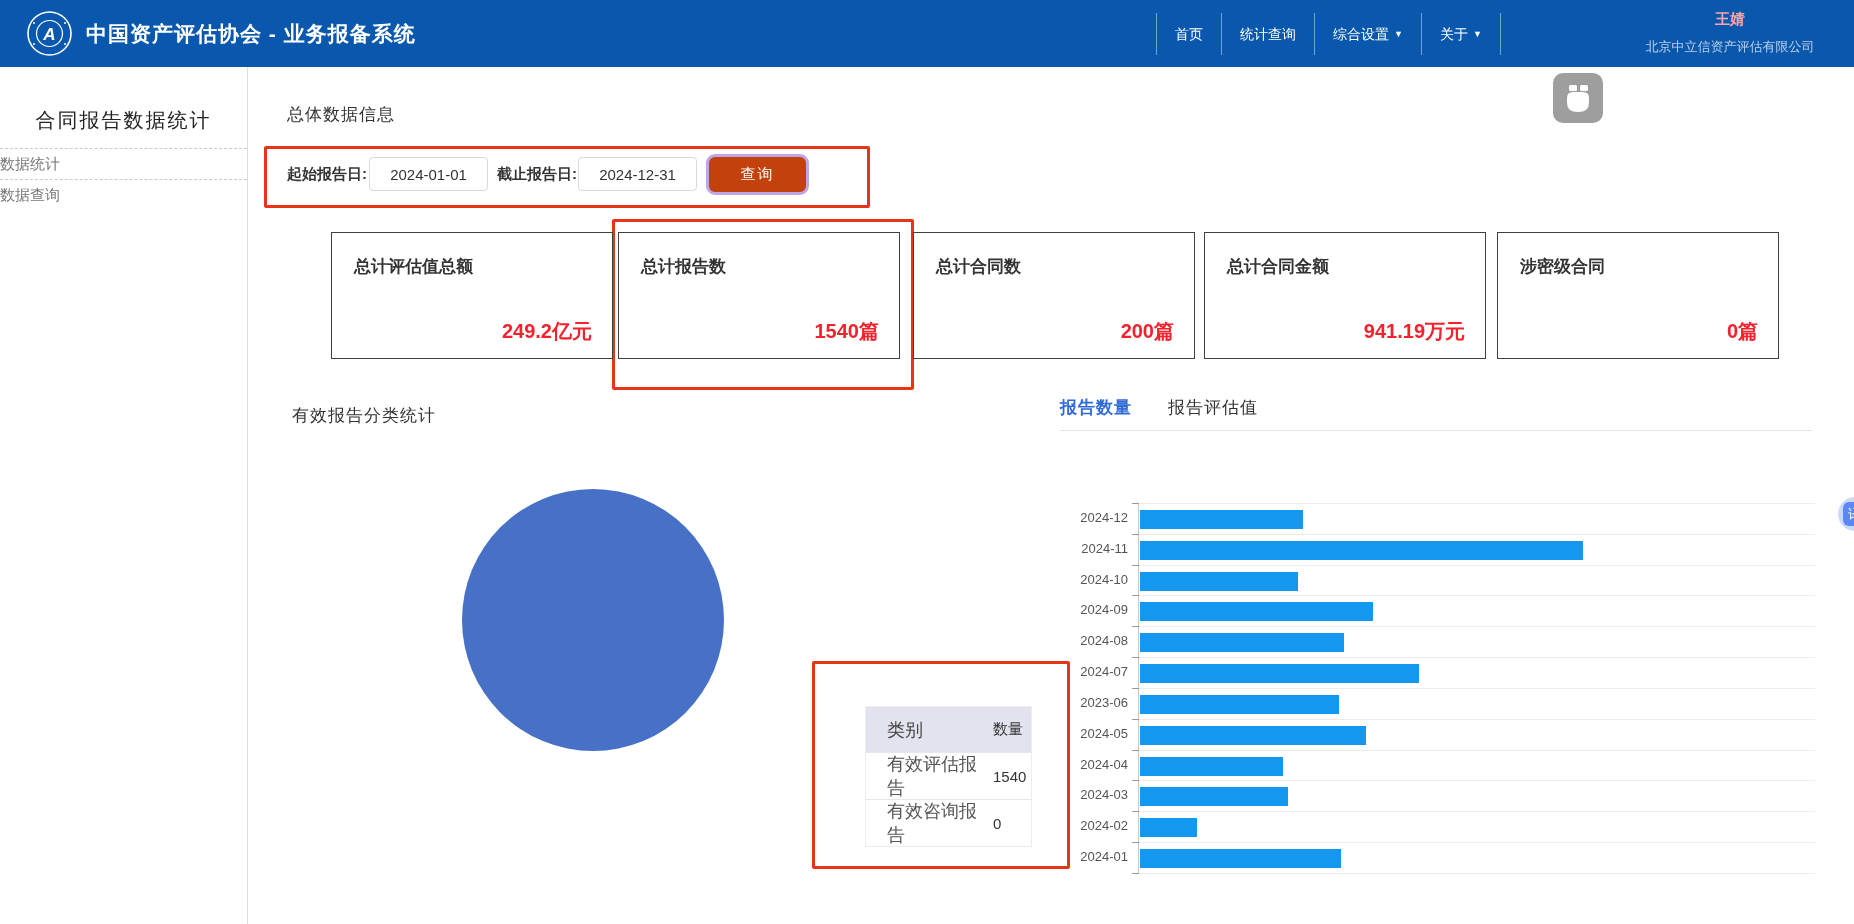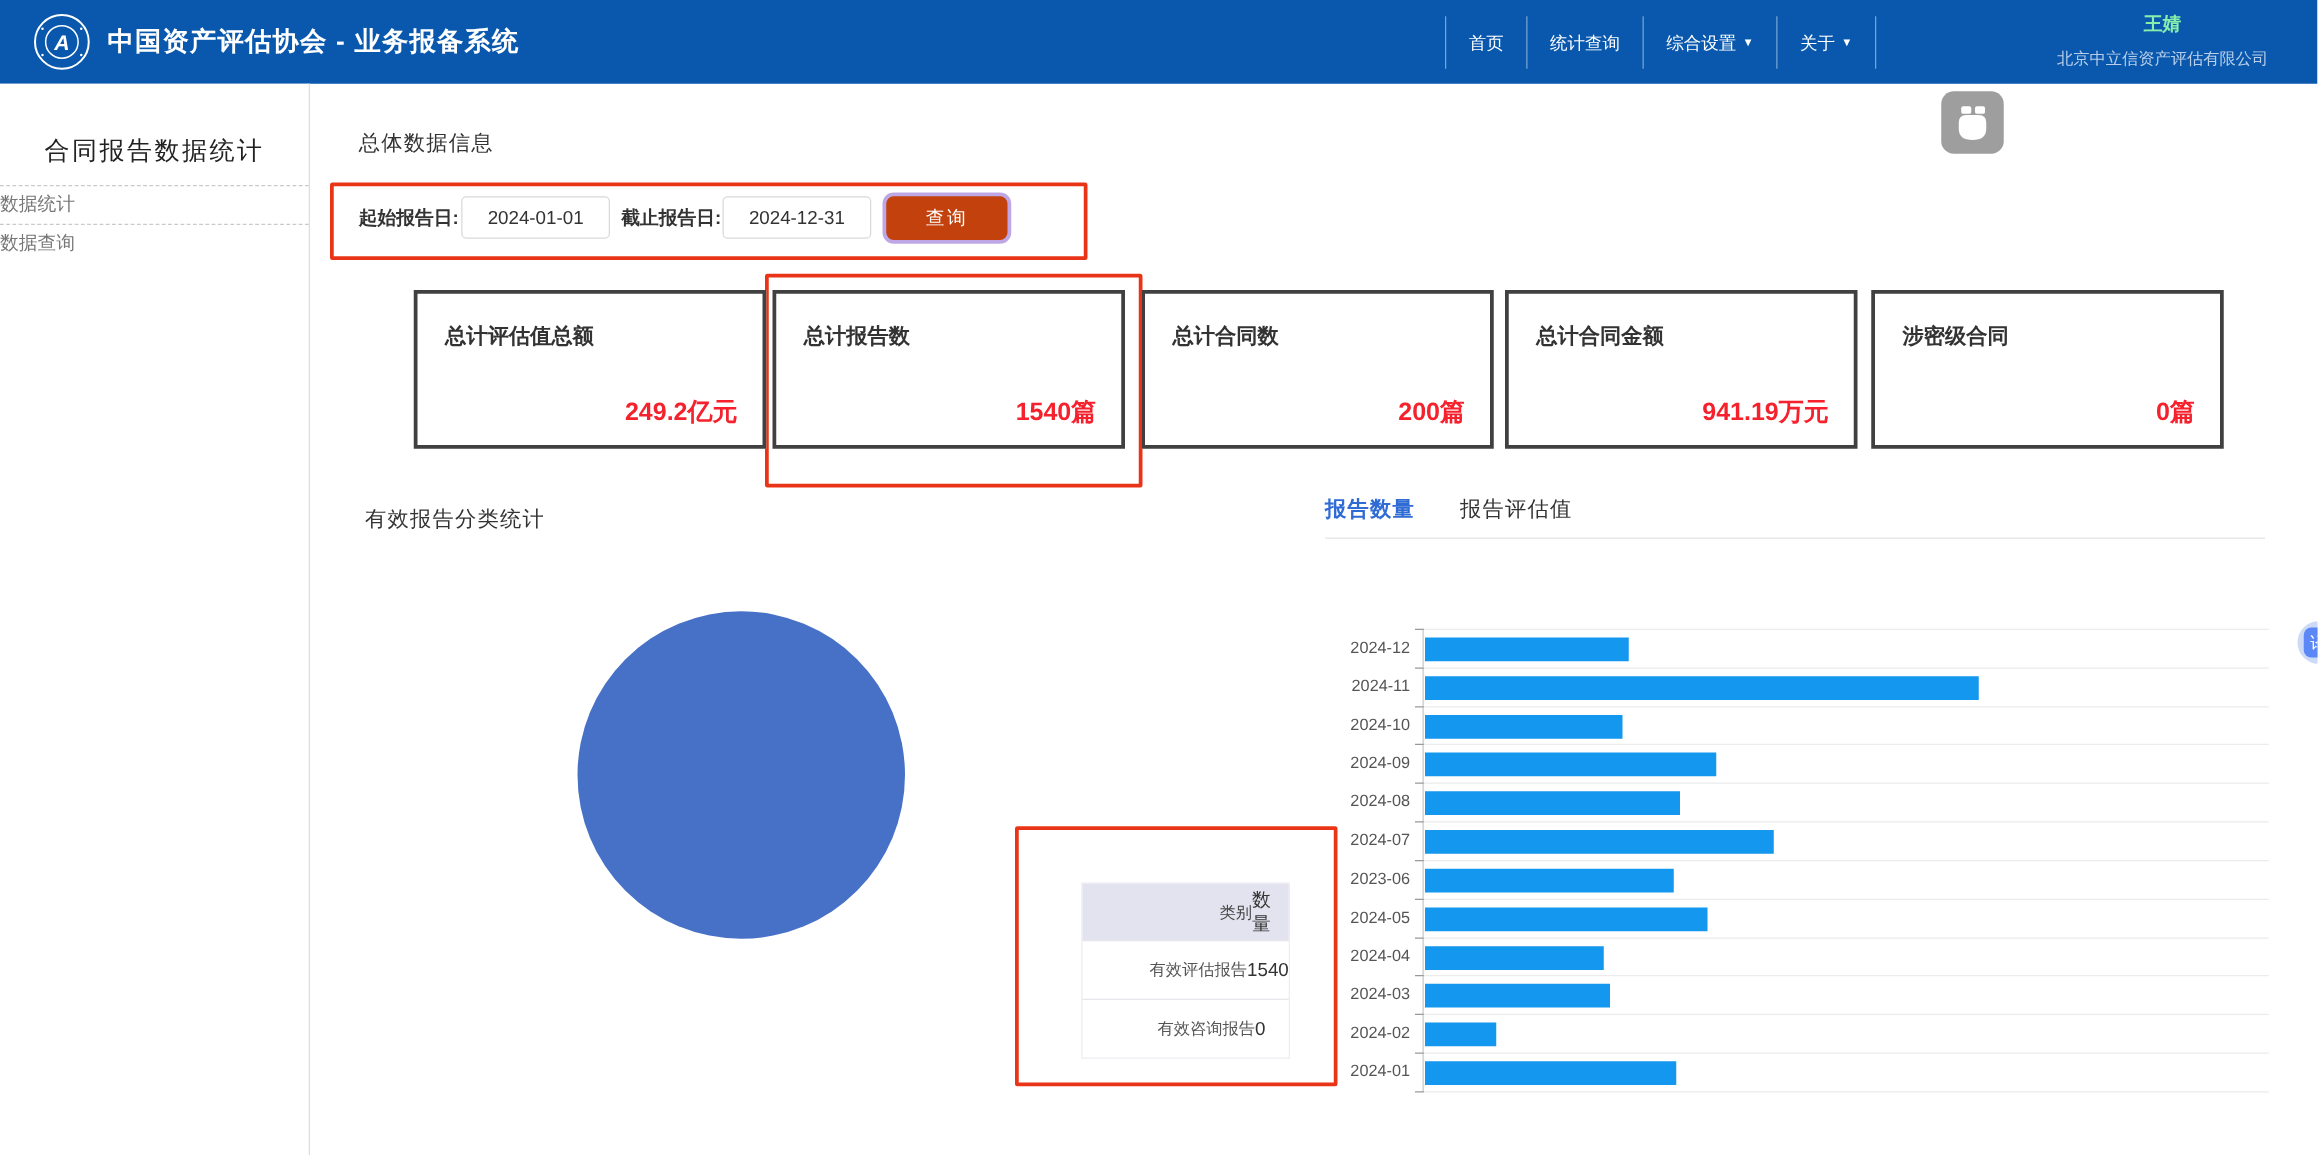--- a/index.html
+++ b/index.html
@@ -10,21 +10,21 @@
   .header{position:absolute;left:0;top:0;width:1854px;height:67px;background:#0958ad;}
   .logo{position:absolute;left:26px;top:10px;width:47px;height:47px;}
   .brand{position:absolute;left:86px;top:0;height:67px;line-height:67px;color:#fff;
          font-size:21px;font-weight:bold;letter-spacing:1px;}
   .nav{position:absolute;left:1156px;top:0;height:67px;display:flex;align-items:center;}
   .nav-item{color:#fff;font-size:14px;padding:0 18px;height:42px;line-height:42px;
             border-right:1px solid rgba(255,255,255,.45);cursor:pointer;white-space:nowrap;}
   .nav-item:first-child{border-left:1px solid rgba(255,255,255,.45);}
   .caret{font-size:9px;margin-left:5px;vertical-align:2px;display:inline-block;}
   .user{position:absolute;left:1620px;top:0;width:220px;text-align:center;cursor:pointer;}
-  .user-name{color:#86efac;font-size:15px;font-weight:bold;margin-top:10px;}
+  .user-name{color:#fca5a5;font-size:15px;font-weight:bold;margin-top:10px;}
   .user-company{color:#b9cfe9;font-size:13px;margin-top:9px;white-space:nowrap;}
 
   
   .sidebar{position:absolute;left:0;top:67px;width:247px;height:857px;border-right:1px solid #ddd;background:#fff;}
   .sb-title{margin-top:40px;text-align:center;font-size:20px;color:#222;letter-spacing:2px;}
   .sb-menu{margin-top:14px;}
   .sb-item{border-top:1px dashed #c9c9c9;color:#777;font-size:15px;height:30px;
            line-height:30px;cursor:pointer;}
 
   
@@ -37,38 +37,38 @@
   
   .f-label{position:absolute;top:165px;font-size:15px;font-weight:bold;color:#333;}
   .f-input{position:absolute;top:157px;height:34px;width:119px;border:1px solid #d9d9d9;
            border-radius:4px;text-align:center;font-size:15px;color:#333;background:#fff;
            font-family:"Liberation Sans",sans-serif;box-sizing:border-box;}
   .query-btn{position:absolute;left:706px;top:154px;width:103px;height:41px;background:#c2410c;
              border:3px solid #bfa7e6;border-radius:9px;color:#fff;font-size:15px;cursor:pointer;
              font-family:"Liberation Sans",sans-serif;letter-spacing:2px;box-sizing:border-box;}
 
   
-  .card{position:absolute;top:232px;width:282px;height:127px;border:3px solid #404040;background:#fff;box-sizing:border-box;}
+  .card{position:absolute;top:232px;width:282px;height:127px;border:1px solid #404040;background:#fff;box-sizing:border-box;}
   .card-title{position:absolute;left:22px;top:22px;font-size:17px;font-weight:600;color:#333;}
   .card-value{position:absolute;right:20px;bottom:13px;font-size:20px;font-weight:bold;color:#f5222d;text-align:center;}
 
   
   .pie-title{position:absolute;left:292px;top:404px;font-size:17px;color:#333;letter-spacing:1px;}
   .tabs{position:absolute;left:1060px;top:396px;display:flex;gap:36px;align-items:center;}
   .tab{font-size:17px;color:#333;cursor:pointer;letter-spacing:1px;}
   .tab.active{color:#2e6bd4;font-weight:bold;}
   .tab-underline{position:absolute;left:1060px;top:430px;width:752px;height:1px;background:#e4e4e4;}
   .pie{position:absolute;left:462px;top:489px;width:262px;height:262px;border-radius:50%;}
 
   
   .ltable{position:absolute;left:865px;top:706px;width:167px;border:1px solid #ececf2;background:#fff;box-sizing:border-box;}
   .lrow{display:flex;height:46px;align-items:center;border-top:1px solid #e6e6ec;}
   .lrow:first-child{border-top:none;height:45px;}
   .lhead{background:#e3e3f0;color:#444;}
-  .lc1{width:106px;padding-left:32px;font-size:13px;color:#555;text-align:right;}
+  .lc1{width:106px;padding-left:21px;font-size:18px;color:#555;}
   .lhead .lc1{color:#444;}
   .lc2{font-size:15px;color:#333;}
 
   
   .bars{position:absolute;left:1138px;top:503px;width:676px;height:370px;
         border-left:1px solid #c8c8c8;border-bottom:1px solid #ececec;}
   .bars::after{content:'';position:absolute;left:-7px;bottom:-1px;width:7px;height:1px;background:#999;}
   .bar-row{position:relative;box-sizing:border-box;border-top:1px solid #ececec;}
   .bar-row::before{content:'';position:absolute;left:-7px;top:-1px;width:7px;height:1px;background:#999;}
   .bar{position:absolute;left:1px;top:6px;height:19px;}

